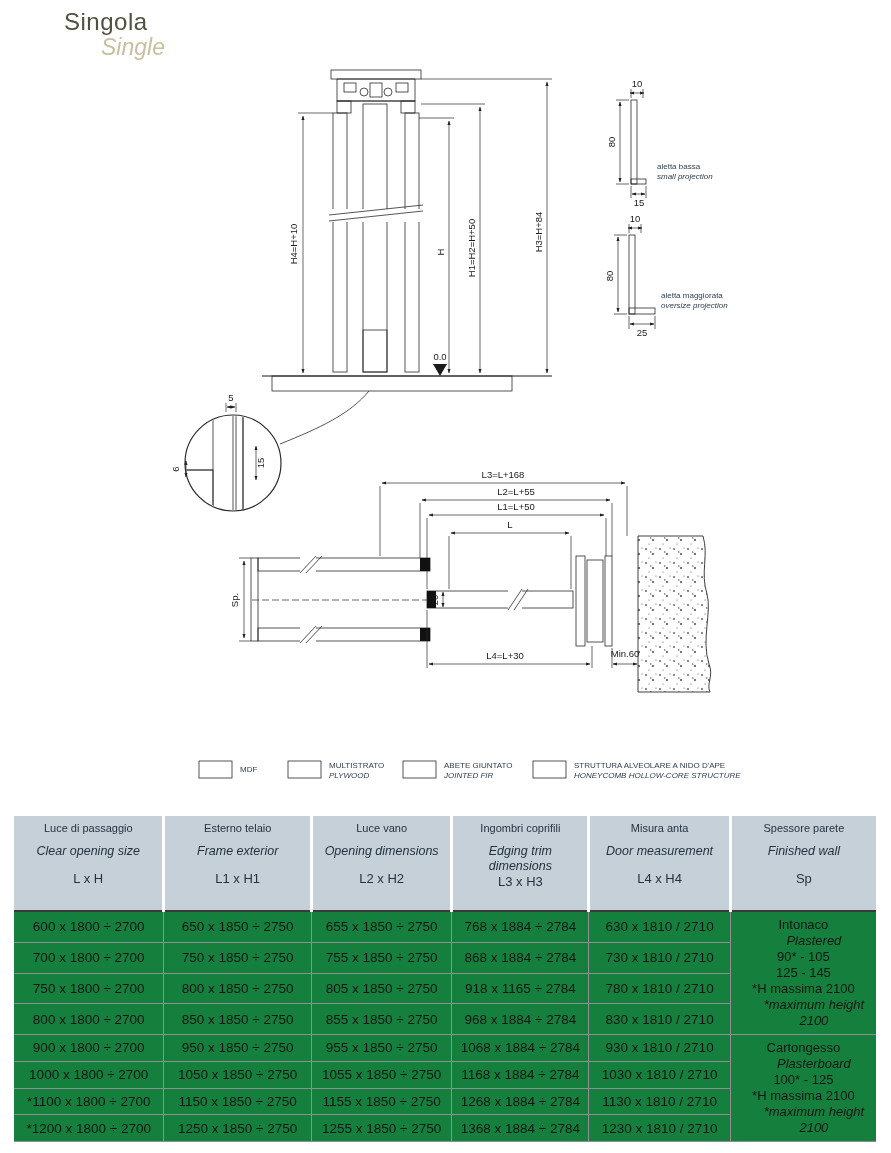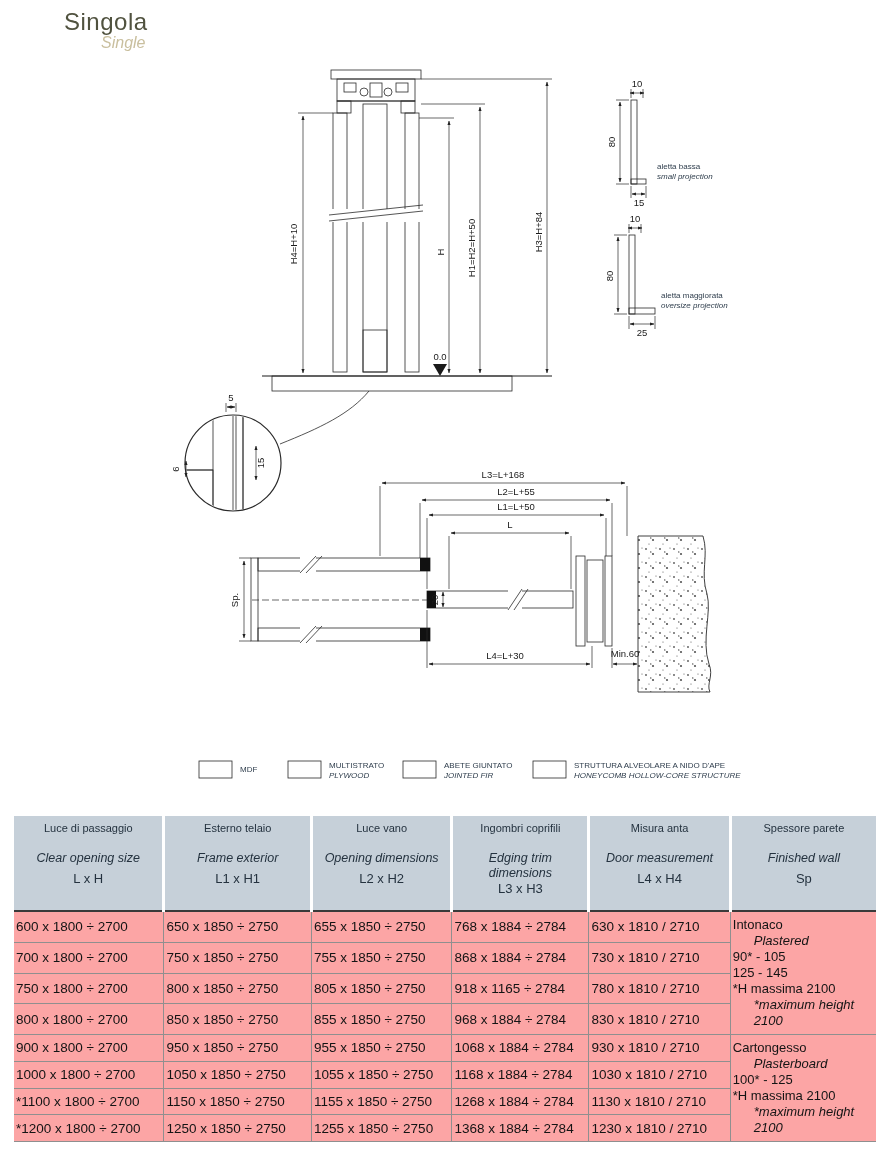--- a/index.html
+++ b/index.html
@@ -1,40 +1,40 @@
 <!DOCTYPE html>
 <html><head>
 <meta charset="utf-8">
 <style>
   html,body{margin:0;padding:0;background:#fff;}
   .page{position:relative;width:891px;height:1153px;background:#fff;overflow:hidden;
         font-family:"Liberation Sans",sans-serif;padding-left:24px;}
   
   .title-block{position:absolute;left:64px;top:8px;}
   .title-main{font-size:24px;color:#50523f;letter-spacing:.5px;}
-  .title-sub{font-size:16px;font-style:italic;color:#c9bf9e;margin-left:37px;margin-top:-2px;}
+  .title-sub{font-size:23px;font-style:italic;color:#c9bf9e;margin-left:37px;margin-top:-2px;}
   
   svg.drawing{position:absolute;left:0;top:0;}
   svg text{font-family:"Liberation Sans",sans-serif;fill:#1a1a1a;}
   .t9{font-size:9.5px;}
   .t8{font-size:8px;fill:#2e3d4c;}
   .t8i{font-style:italic;}
   .ln{stroke:#2a2a2a;stroke-width:.8;fill:none;}
   .dimln{stroke:#2a2a2a;stroke-width:.7;fill:none;}
   
   .spec-table{position:absolute;left:14px;top:816px;width:862px;border-collapse:collapse;table-layout:fixed;}
   thead th{background:#c6d0d9;color:#24323f;font-weight:normal;padding:6px 3px 0;
            vertical-align:top;border-right:3px solid #fff;text-align:center;}
   thead th:last-child{border-right:none;}
   .h-wrap{display:flex;flex-direction:column;height:88px;}
   .h-it{font-size:11px;line-height:1.2;}
-  .h-en{font-size:12.5px;font-style:italic;margin-top:16px;line-height:1.2;}
+  .h-en{font-size:12.5px;font-style:italic;margin-top:9px;line-height:1.2;}
   .h-dims{font-size:13px;margin-top:auto;margin-bottom:24px;}
-  tbody td{font-size:13.5px;color:#141414;text-align:left;padding:5px 2px;
-           border-bottom:1px solid #8f8f8f;border-right:1px solid #8f8f8f;background:#fca5a5;}
+  tbody td{font-size:13.5px;color:#141414;text-align:center;padding:5px 2px;
+           border-bottom:1px solid #8f8f8f;border-right:1px solid #8f8f8f;background:#15803d;}
   tbody tr:first-child td{border-top:2px solid #3a3a3a;}
   td.wall-cell{border-right:none;font-size:13px;line-height:16px;vertical-align:middle;}
   .wall-en{font-style:italic;margin-left:21px;}
 </style>
 </head>
 <body>
 
 <div class="page">
 
   <div class="title-block">

